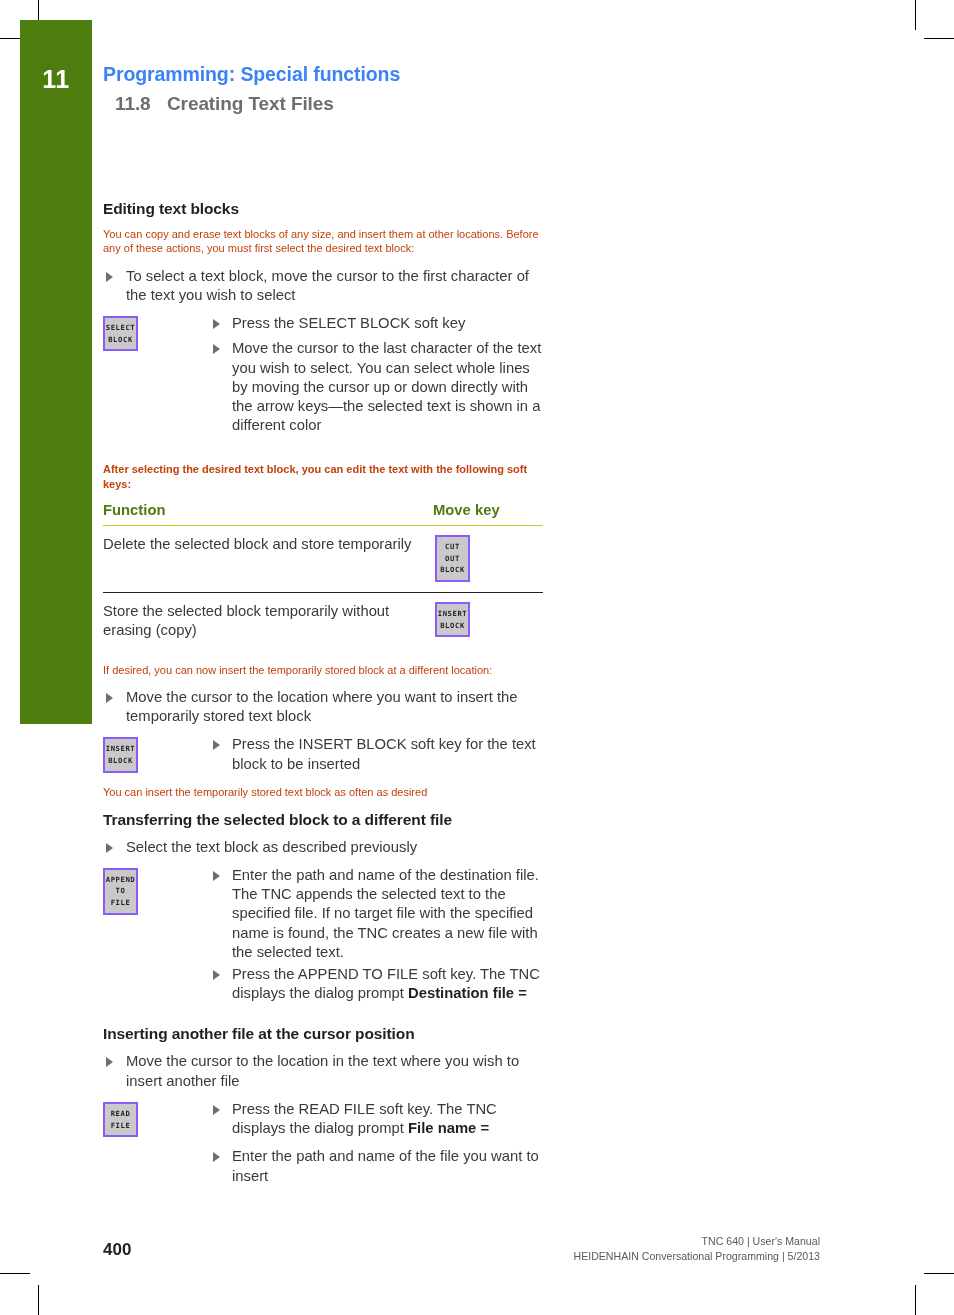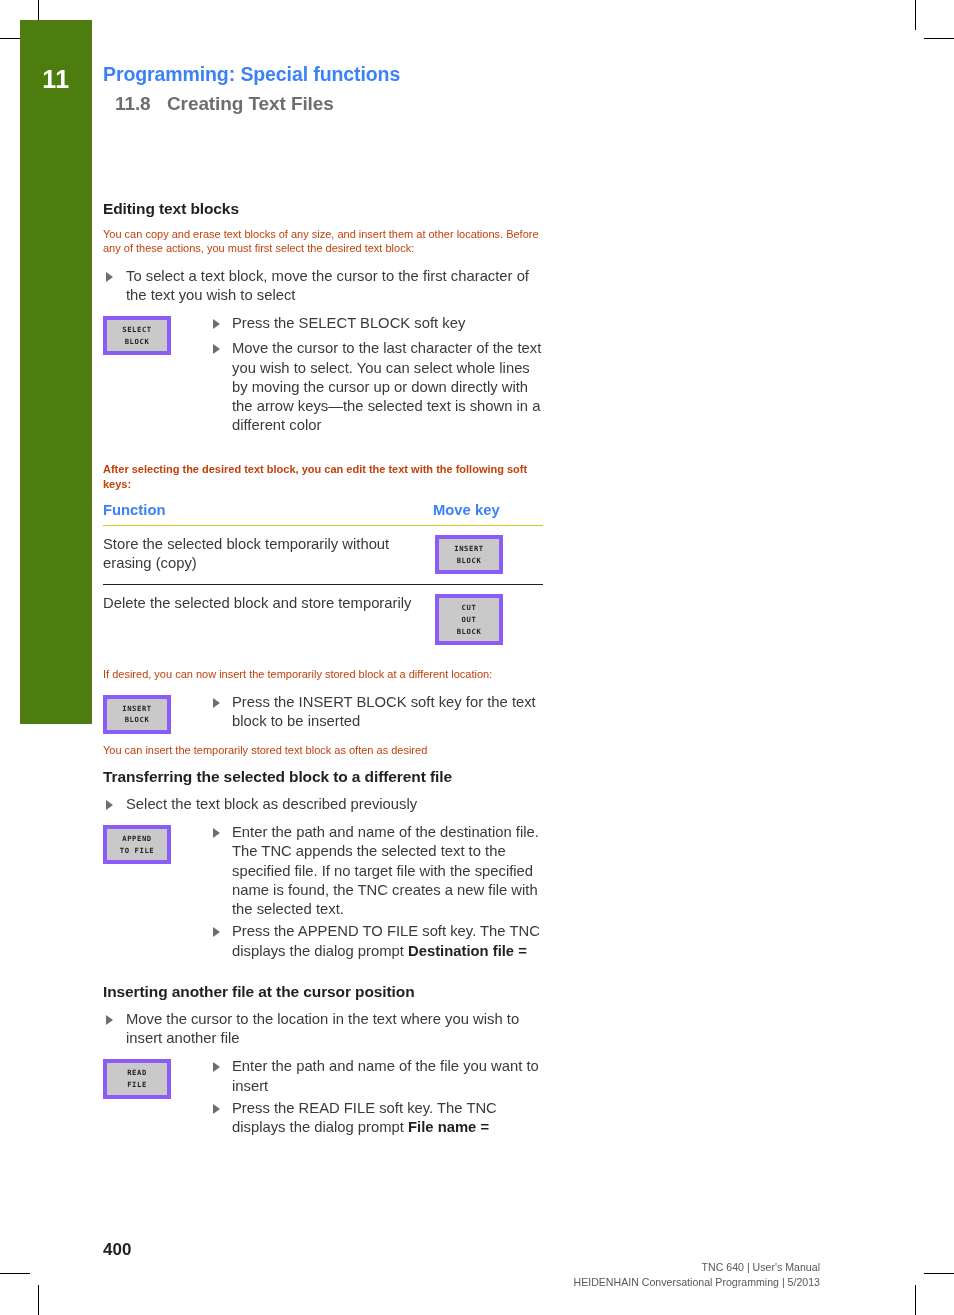--- a/index.html
+++ b/index.html
@@ -130,23 +130,23 @@
   .keyrow .bitem {
     margin-left: 107px;
     padding-left: 22px;
   }
   .keyrow .bitem.nokey { margin-left: 107px; }
 
   
   .softkey {
     display: inline-block;
     box-sizing: border-box;
-    width: 68px;
+    width: 35px;
     background: #c9c9c9;
-    border: 4px solid #8b5cf6;
+    border: 2px solid #8b5cf6;
     text-align: center;
     font-family: "DejaVu Sans Mono", monospace;
     font-size: 7.2px;
     font-weight: bold;
     color: #231f20;
     letter-spacing: 0.6px;
     line-height: 1.62;
     padding: 4px 0 4px 0;
     vertical-align: top;
   }
@@ -159,21 +159,21 @@
   
   table.sk-table {
     width: 440px;
     border-collapse: collapse;
     margin: 4px 0 12px 0;
   }
   table.sk-table th {
     text-align: left;
     font-size: 14.8px;
     font-weight: bold;
-    color: #3b82f6;
+    color: #4d7c0f;
     padding: 0 0 7px 0;
     border-bottom: 1.6px solid #c3cd23;
   }
   table.sk-table th.fn { width: 330px; }
   table.sk-table td {
     font-size: 14.8px;
     line-height: 1.30;
     color: #3a3a3c;
     padding: 9px 0 10px 0;
     vertical-align: top;
@@ -187,21 +187,21 @@
     position: absolute;
     left: 103px;
     top: 1240px;
     font-size: 17px;
     font-weight: bold;
     color: #231f20;
   }
   .footer-right {
     position: absolute;
     right: 134px;
-    top: 1260px;
+    top: 1234px;
     text-align: right;
     font-size: 10.6px;
     line-height: 1.42;
     color: #58595b;
     font-family: "Liberation Sans", sans-serif;
   }
 
   b.em { font-weight: bold; color: #231f20; }
 </style>
 </head>
@@ -258,47 +258,48 @@
   <p class="body" style="margin-top:27px;font-weight:bold;">After selecting the desired text block, you can edit the text with the following soft keys:</p>
 
   <table class="sk-table">
     <thead>
       <tr>
         <th class="fn">Function</th>
         <th>Move key</th>
       </tr>
     </thead>
     <tbody>
-      <tr>
-        <td>Store the selected block temporarily without erasing (copy)</td>
-        <td class="key">
-          <span class="softkey">
-            <span style="display:block">INSERT</span>
-            <span style="display:block">BLOCK</span>
-          </span>
-        </td>
-      </tr>
       <tr>
         <td>Delete the selected block and store temporarily</td>
         <td class="key">
           <span class="softkey">
             <span style="display:block">CUT</span>
             <span style="display:block">OUT</span>
             <span style="display:block">BLOCK</span>
           </span>
         </td>
       </tr>
+      <tr>
+        <td>Store the selected block temporarily without erasing (copy)</td>
+        <td class="key">
+          <span class="softkey">
+            <span style="display:block">INSERT</span>
+            <span style="display:block">BLOCK</span>
+          </span>
+        </td>
+      </tr>
     </tbody>
   </table>
 
   <p class="body">If desired, you can now insert the temporarily stored block at a different location:</p>
 
   <div class="blist">
     <div class="bitem">
       <span class="tri"></span>
+      <span>Move the cursor to the location where you want to insert the temporarily stored text block</span>
     </div>
   </div>
 
   <div class="keyrow">
     <div class="softkey float">
       <div>INSERT</div>
       <div>BLOCK</div>
     </div>
     <div class="bitem">
       <span class="tri"></span>
@@ -339,27 +340,27 @@
       <span class="tri"></span>
       <span>Move the cursor to the location in the text where you wish to insert another file</span>
     </div>
   </div>
 
   <div class="keyrow">
     <div class="softkey float">
       <div>READ</div>
       <div>FILE</div>
     </div>
+    <div class="bitem">
+      <span class="tri"></span>
+      <span>Press the READ FILE soft key. The TNC displays the dialog prompt </span><b class="em">File name =</b>
+    </div>
     <div class="bitem nokey" style="margin-top:9px;">
       <span class="tri"></span>
       <span>Enter the path and name of the file you want to insert</span>
-    </div>
-    <div class="bitem">
-      <span class="tri"></span>
-      <span>Press the READ FILE soft key. The TNC displays the dialog prompt </span><b class="em">File name =</b>
     </div>
   </div>
 
 </div>
 
 <div class="page-number">400</div>
 <div class="footer-right">
   <div>TNC 640 | User's Manual</div>
   <div>HEIDENHAIN Conversational Programming | 5/2013</div>
 </div>

